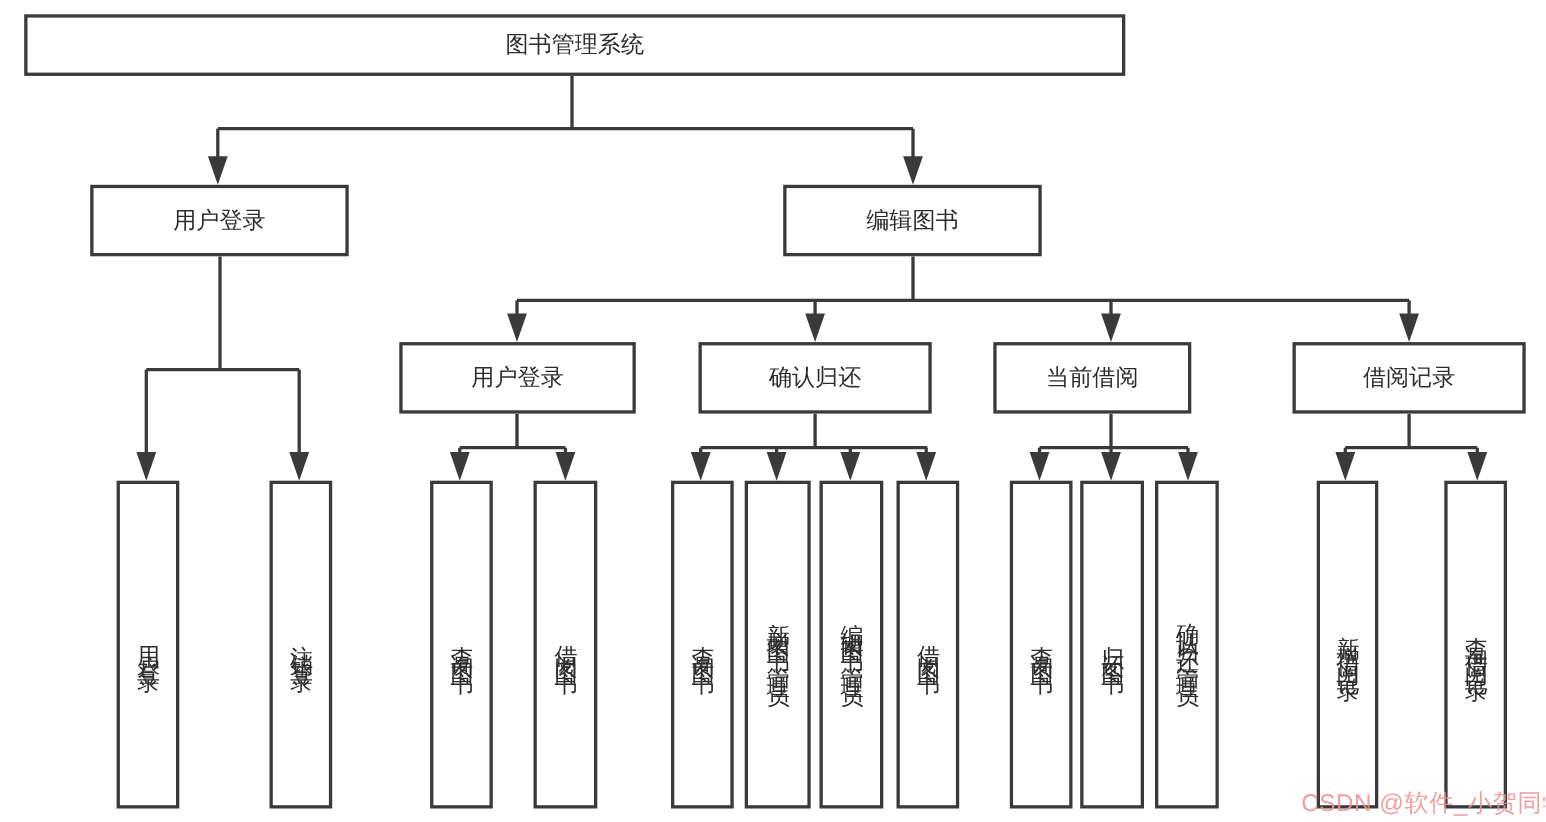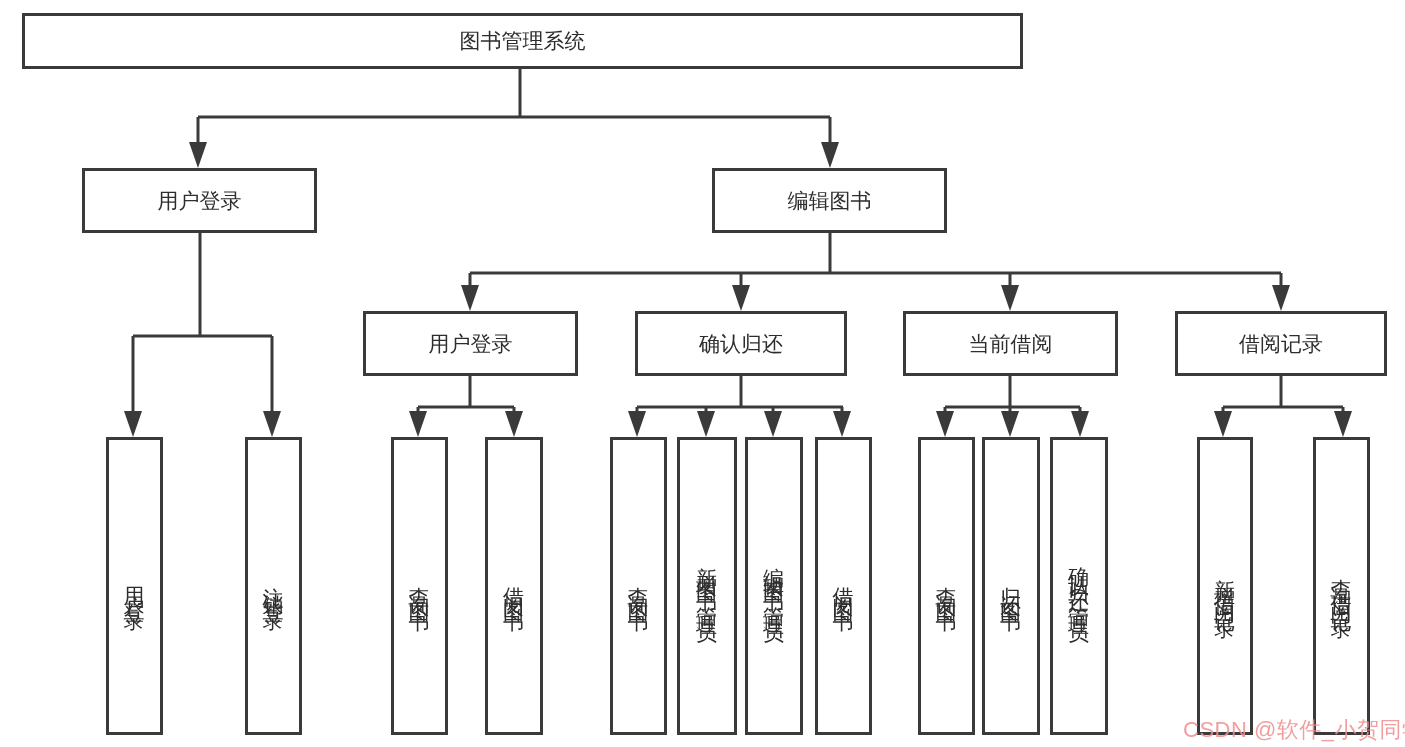--- a/index.html
+++ b/index.html
@@ -112,21 +112,21 @@
     </g>
   </svg>
 
   <div class="box h" style="left:22px;top:13px;width:1001px;height:56px">图书管理系统</div>
 
   <div class="box h" style="left:82px;top:168px;width:235px;height:65px">用户登录</div>
   <div class="box h" style="left:712px;top:168px;width:235px;height:65px">编辑图书</div>
 
   <div class="box h" style="left:363px;top:311px;width:215px;height:65px">用户登录</div>
   <div class="box h" style="left:635px;top:311px;width:212px;height:65px">确认归还</div>
-  <div class="box h" style="left:903px;top:311px;width:215px;height:65px">当前借阅</div>
+  <div class="box h" style="left:903px;top:311px;width:180px;height:65px">当前借阅</div>
   <div class="box h" style="left:1175px;top:311px;width:212px;height:65px">借阅记录</div>
 
   <div class="box v" style="left:106px;top:437px;width:57px;height:298px">用户登录</div>
   <div class="box v" style="left:245px;top:437px;width:57px;height:298px">注销登录</div>
 
   <div class="box v" style="left:391px;top:437px;width:57px;height:298px">查询图书</div>
   <div class="box v" style="left:485px;top:437px;width:58px;height:298px">借阅图书</div>
 
   <div class="box v" style="left:610px;top:437px;width:57px;height:298px">查询图书</div>
   <div class="box v" style="left:677px;top:437px;width:60px;height:298px">新增图书（管理员）</div>

